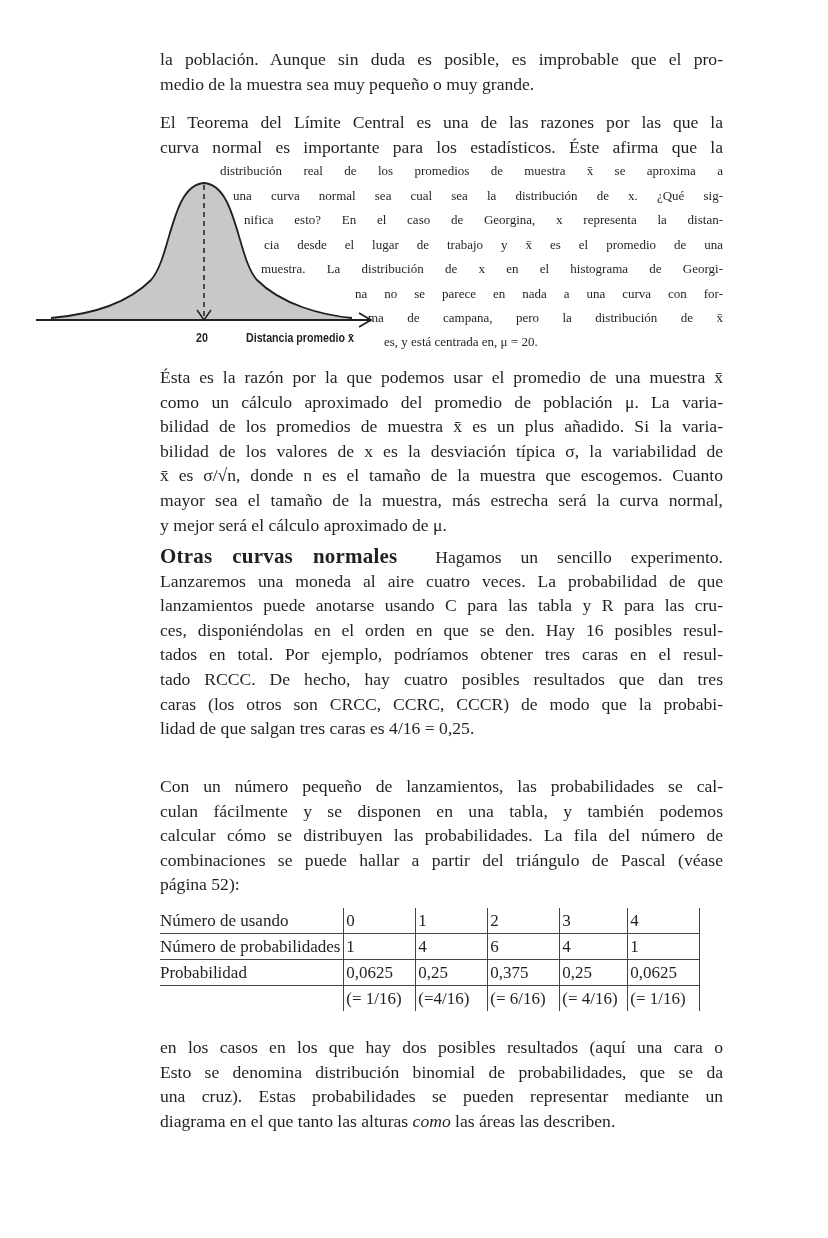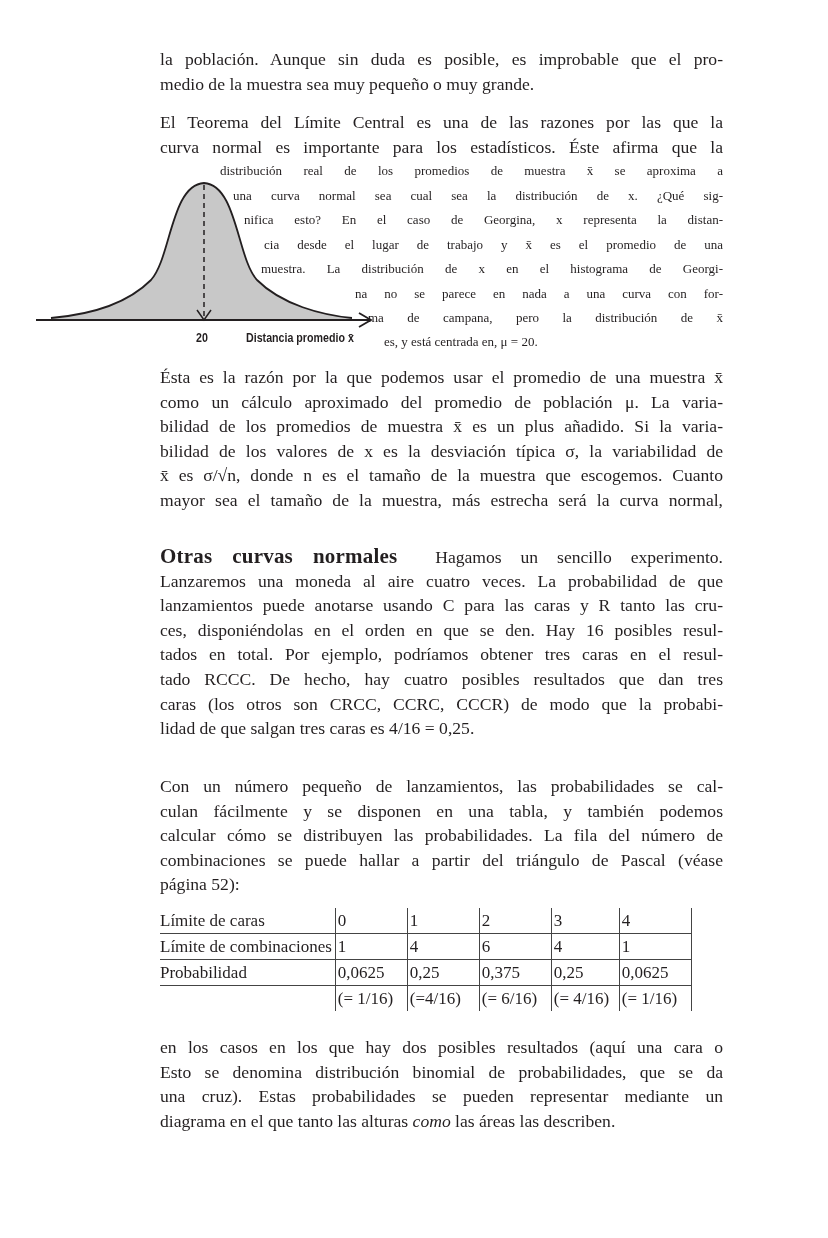--- a/index.html
+++ b/index.html
@@ -127,55 +127,56 @@
   <span class="fig-label" style="left:230px; top:180px;">Distancia promedio x̄</span>
 </div>
 
 <div class="para" style="top:365px;">
   <span class="line">Ésta es la razón por la que podemos usar el promedio de una muestra x̄</span>
   <span class="line">como un cálculo aproximado del promedio de población μ. La varia-</span>
   <span class="line">bilidad de los promedios de muestra x̄ es un plus añadido. Si la varia-</span>
   <span class="line">bilidad de los valores de x es la desviación típica σ, la variabilidad de</span>
   <span class="line">x̄ es σ/√n, donde n es el tamaño de la muestra que escogemos. Cuanto</span>
   <span class="line">mayor sea el tamaño de la muestra, más estrecha será la curva normal,</span>
+  <span class="line last">y mejor será el cálculo aproximado de μ.</span>
 </div>
 
 <div class="para" style="top:544px;">
   <span class="line">
     <span class="heading-run">Otras curvas normales</span>&nbsp;&nbsp;<span>Hagamos un sencillo experimento.</span>
   </span>
   <span class="line">Lanzaremos una moneda al aire cuatro veces. La probabilidad de que</span>
-  <span class="line">lanzamientos puede anotarse usando C para las caras y R tanto las cru-</span>
+  <span class="line">lanzamientos puede anotarse usando C para las tabla y R para las cru-</span>
   <span class="line">ces, disponiéndolas en el orden en que se den. Hay 16 posibles resul-</span>
   <span class="line">tados en total. Por ejemplo, podríamos obtener tres caras en el resul-</span>
   <span class="line">tado RCCC. De hecho, hay cuatro posibles resultados que dan tres</span>
   <span class="line">caras (los otros son CRCC, CCRC, CCCR) de modo que la probabi-</span>
   <span class="line last">lidad de que salgan tres caras es 4/16 = 0,25.</span>
 </div>
 
 <div class="para" style="top:774px;">
   <span class="line">Con un número pequeño de lanzamientos, las probabilidades se cal-</span>
   <span class="line">culan fácilmente y se disponen en una tabla, y también podemos</span>
   <span class="line">calcular cómo se distribuyen las probabilidades. La fila del número de</span>
   <span class="line">combinaciones se puede hallar a partir del triángulo de Pascal (véase</span>
   <span class="line last">página 52):</span>
 </div>
 
 <table class="binom">
   <tbody>
       <tr class="r0">
-    <td class="rowhead">Límite de caras</td>
+    <td class="rowhead">Número de usando</td>
     <td class="c">0</td>
     <td class="c">1</td>
     <td class="c">2</td>
     <td class="c w2">3</td>
     <td class="c lastcol">4</td>
   </tr>
   <tr class="r1">
-    <td class="rowhead">Límite de combinaciones</td>
+    <td class="rowhead">Número de probabilidades</td>
     <td class="c">1</td>
     <td class="c">4</td>
     <td class="c">6</td>
     <td class="c w2">4</td>
     <td class="c lastcol">1</td>
   </tr>
   <tr class="r2">
     <td class="rowhead">Probabilidad</td>
     <td class="c">0,0625</td>
     <td class="c">0,25</td>

